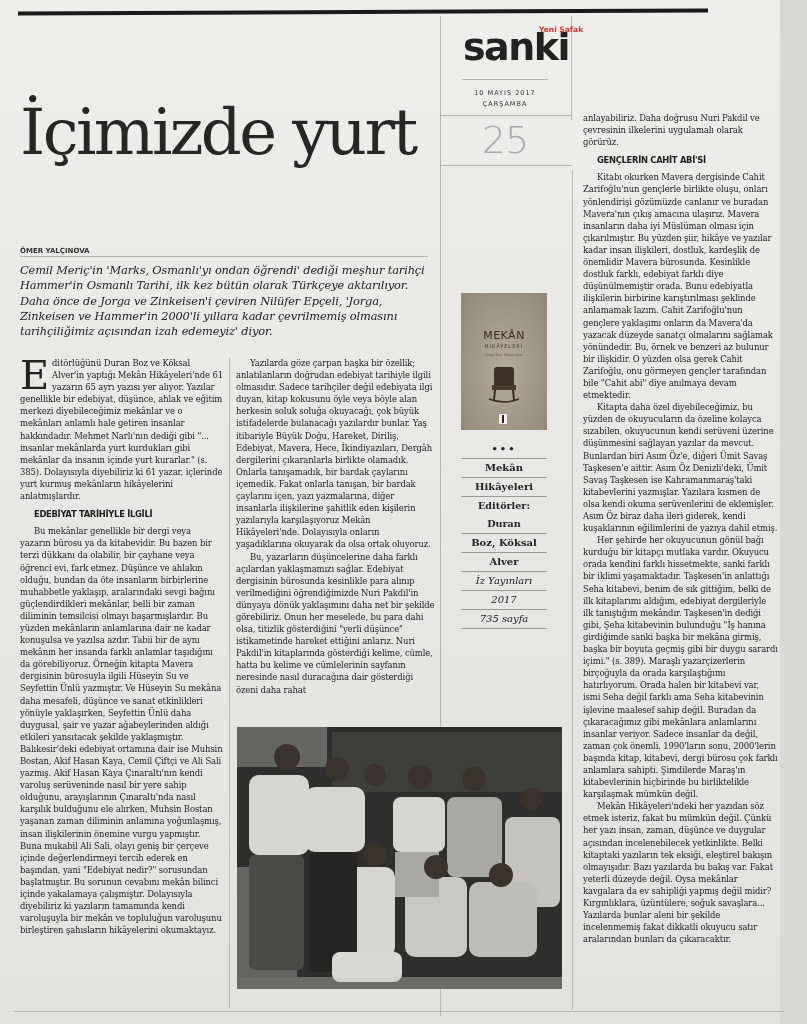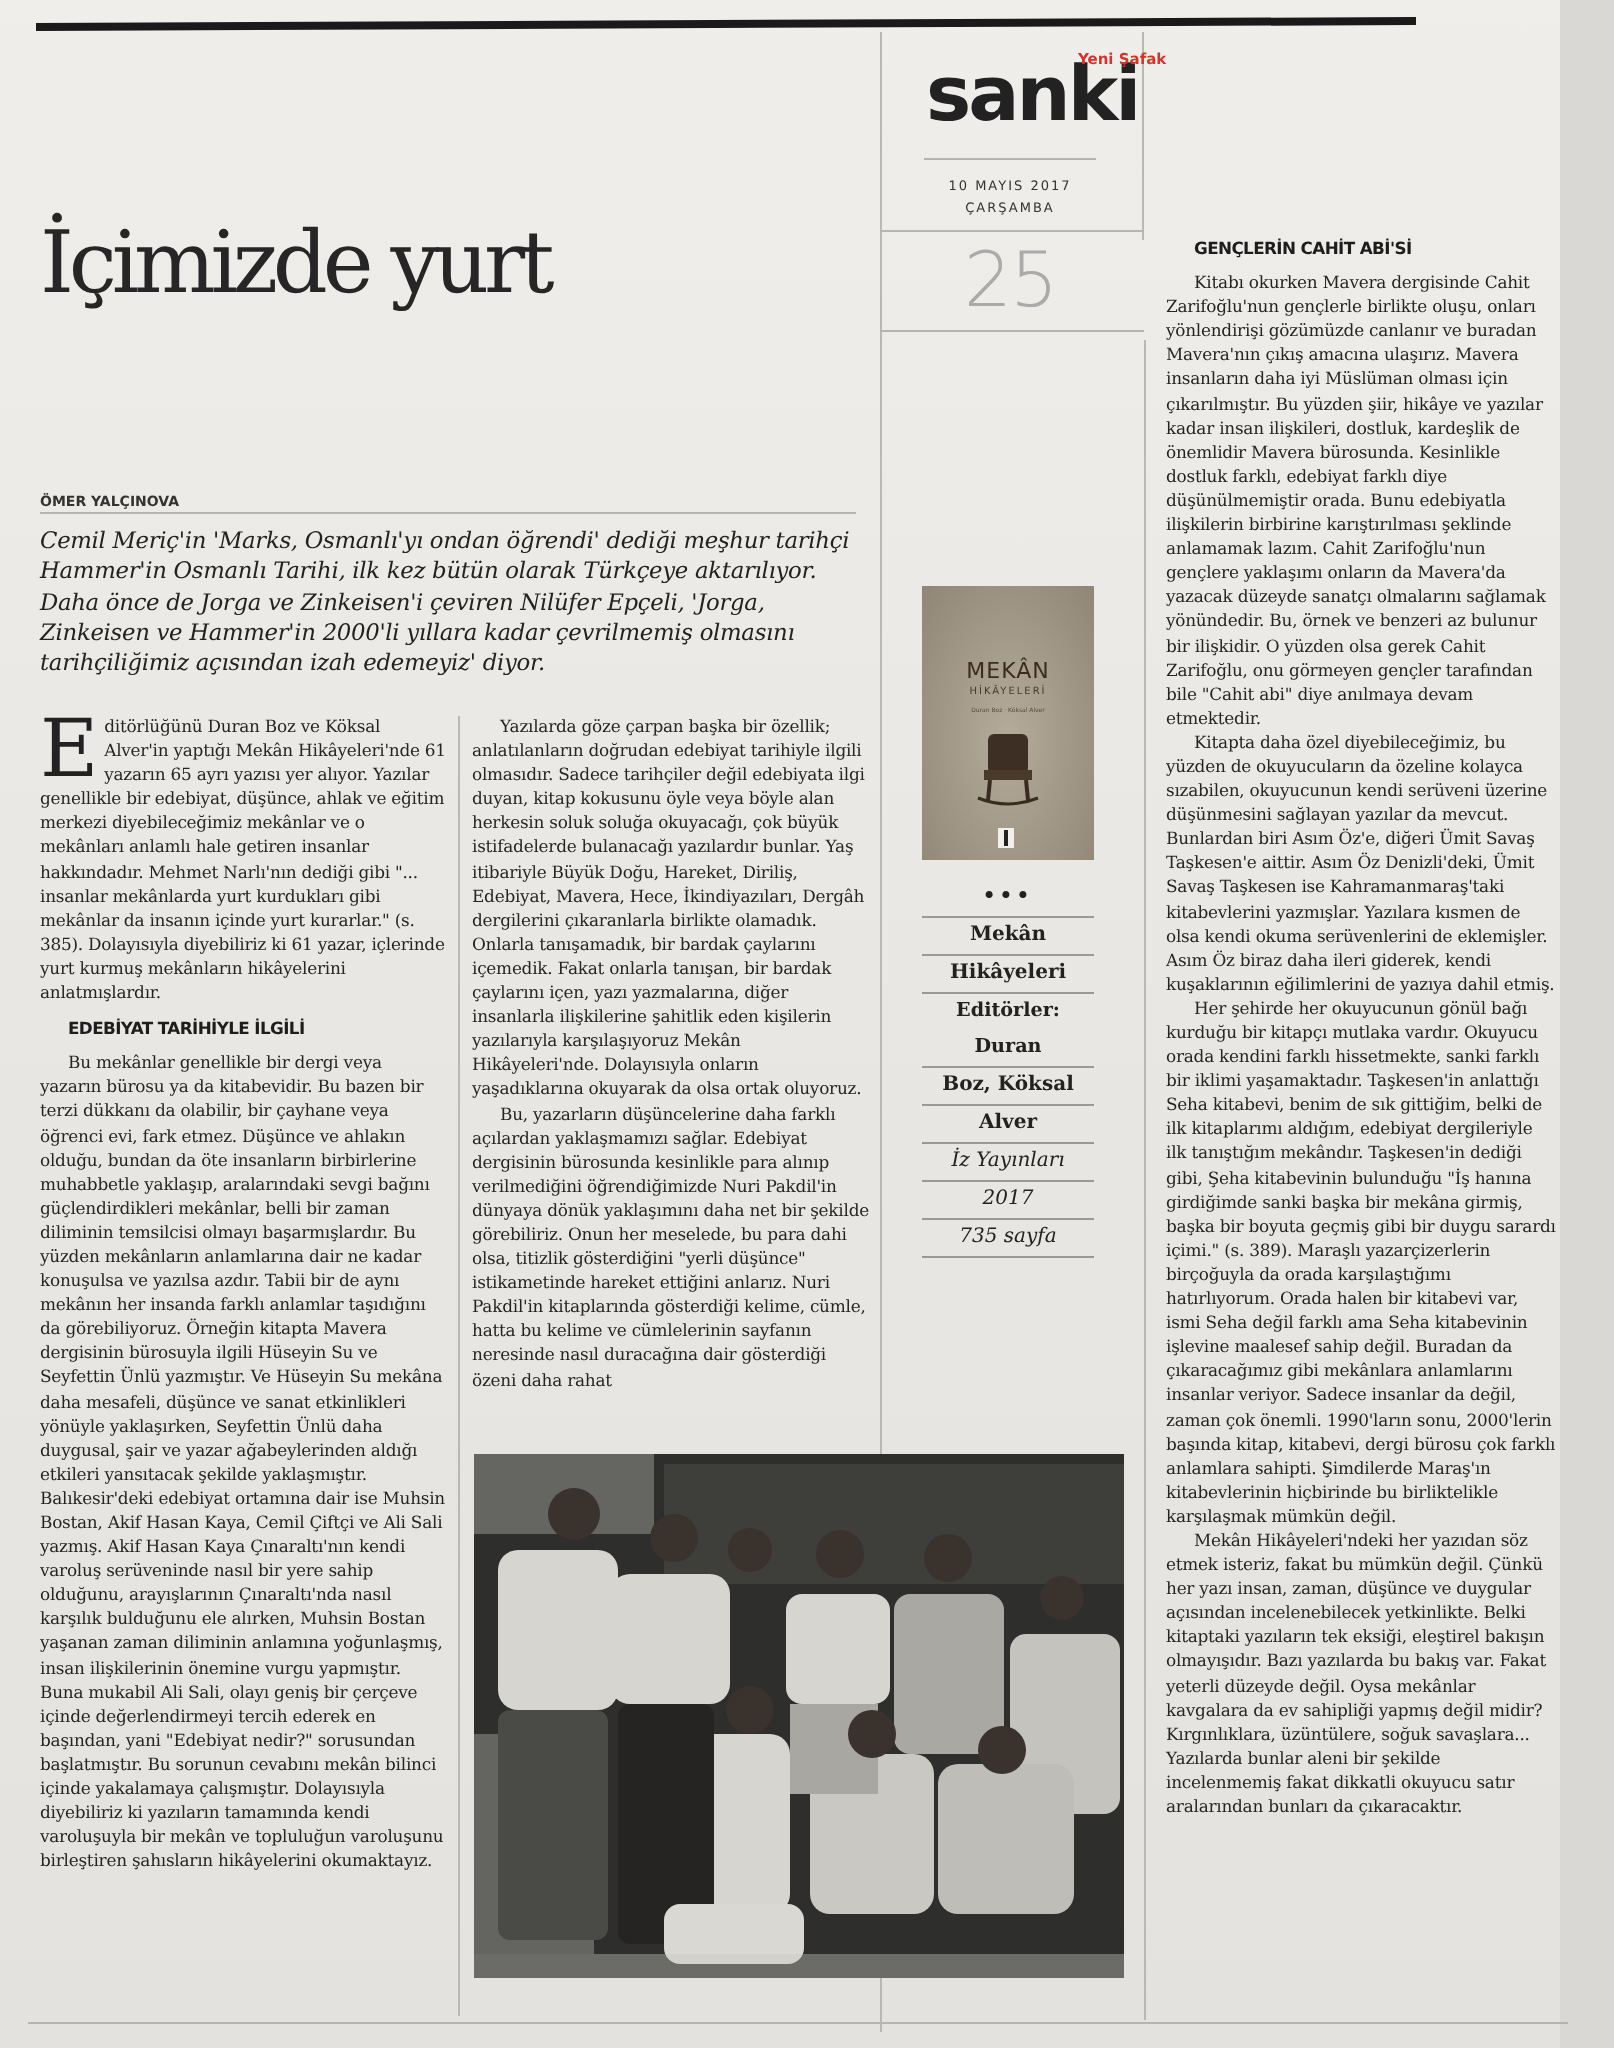--- a/index.html
+++ b/index.html
@@ -44,21 +44,21 @@
     }
     .pagenum {
       position: absolute; left: 0; top: 103px; width: 128px; text-align: center;
       font-family: "DejaVu Sans", sans-serif; font-weight: 200; font-size: 38px; color: #aaa;
       letter-spacing: -1px;
     }
 
     
     .headline {
       position: absolute; left: 20px; top: 108px; width: 420px;
-      font-family: "DejaVu Serif", serif; font-size: 43px; line-height: 49px;
+      font-family: "DejaVu Serif", serif; font-size: 64px; line-height: 49px;
       letter-spacing: -2.6px; color: #262626; font-weight: normal;
     }
     .byline {
       position: absolute; left: 20px; top: 247px;
       font-family: "DejaVu Sans", sans-serif; font-weight: bold; font-size: 7px; color: #333;
     }
     .lede {
       position: absolute; left: 20px; top: 263px; width: 420px;
       font-family: "DejaVu Serif", serif; font-style: italic; font-size: 11.4px; line-height: 15.3px;
       color: #222; letter-spacing: -0.15px;
@@ -221,19 +221,20 @@
     <div class="row b">Hikâyeleri</div>
     <div class="row b" style="font-size:9.6px;">Editörler: Duran</div>
     <div class="row b">Boz, Köksal</div>
     <div class="row b">Alver</div>
     <div class="row i">İz Yayınları</div>
     <div class="row i">2017</div>
     <div class="row i">735 sayfa</div>
   </div>
 
   <div class="col" style="left:583px; top:112px; width:195px;">
+    <p class="noindent">anlayabiliriz. Daha doğrusu Nuri Pakdil ve çevresinin ilkelerini uygulamalı olarak görürüz.</p>
     <h3>GENÇLERİN CAHİT ABİ'Sİ</h3>
     <p>Kitabı okurken Mavera dergisinde Cahit Zarifoğlu'nun gençlerle birlikte oluşu, onları yönlendirişi gözümüzde canlanır ve buradan Mavera'nın çıkış amacına ulaşırız. Mavera insanların daha iyi Müslüman olması için çıkarılmıştır. Bu yüzden şiir, hikâye ve yazılar kadar insan ilişkileri, dostluk, kardeşlik de önemlidir Mavera bürosunda. Kesinlikle dostluk farklı, edebiyat farklı diye düşünülmemiştir orada. Bunu edebiyatla ilişkilerin birbirine karıştırılması şeklinde anlamamak lazım. Cahit Zarifoğlu'nun gençlere yaklaşımı onların da Mavera'da yazacak düzeyde sanatçı olmalarını sağlamak yönündedir. Bu, örnek ve benzeri az bulunur bir ilişkidir. O yüzden olsa gerek Cahit Zarifoğlu, onu görmeyen gençler tarafından bile "Cahit abi" diye anılmaya devam etmektedir.</p>
     <p>Kitapta daha özel diyebileceğimiz, bu yüzden de okuyucuların da özeline kolayca sızabilen, okuyucunun kendi serüveni üzerine düşünmesini sağlayan yazılar da mevcut. Bunlardan biri Asım Öz'e, diğeri Ümit Savaş Taşkesen'e aittir. Asım Öz Denizli'deki, Ümit Savaş Taşkesen ise Kahramanmaraş'taki kitabevlerini yazmışlar. Yazılara kısmen de olsa kendi okuma serüvenlerini de eklemişler. Asım Öz biraz daha ileri giderek, kendi kuşaklarının eğilimlerini de yazıya dahil etmiş.</p>
     <p>Her şehirde her okuyucunun gönül bağı kurduğu bir kitapçı mutlaka vardır. Okuyucu orada kendini farklı hissetmekte, sanki farklı bir iklimi yaşamaktadır. Taşkesen'in anlattığı Seha kitabevi, benim de sık gittiğim, belki de ilk kitaplarımı aldığım, edebiyat dergileriyle ilk tanıştığım mekândır. Taşkesen'in dediği gibi, Şeha kitabevinin bulunduğu "İş hanına girdiğimde sanki başka bir mekâna girmiş, başka bir boyuta geçmiş gibi bir duygu sarardı içimi." (s. 389). Maraşlı yazarçizerlerin birçoğuyla da orada karşılaştığımı hatırlıyorum. Orada halen bir kitabevi var, ismi Seha değil farklı ama Seha kitabevinin işlevine maalesef sahip değil. Buradan da çıkaracağımız gibi mekânlara anlamlarını insanlar veriyor. Sadece insanlar da değil, zaman çok önemli. 1990'ların sonu, 2000'lerin başında kitap, kitabevi, dergi bürosu çok farklı anlamlara sahipti. Şimdilerde Maraş'ın kitabevlerinin hiçbirinde bu birliktelikle karşılaşmak mümkün değil.</p>
     <p>Mekân Hikâyeleri'ndeki her yazıdan söz etmek isteriz, fakat bu mümkün değil. Çünkü her yazı insan, zaman, düşünce ve duygular açısından incelenebilecek yetkinlikte. Belki kitaptaki yazıların tek eksiği, eleştirel bakışın olmayışıdır. Bazı yazılarda bu bakış var. Fakat yeterli düzeyde değil. Oysa mekânlar kavgalara da ev sahipliği yapmış değil midir? Kırgınlıklara, üzüntülere, soğuk savaşlara... Yazılarda bunlar aleni bir şekilde incelenmemiş fakat dikkatli okuyucu satır aralarından bunları da çıkaracaktır.</p>
   </div>
 </div>
 
 </body></html>

